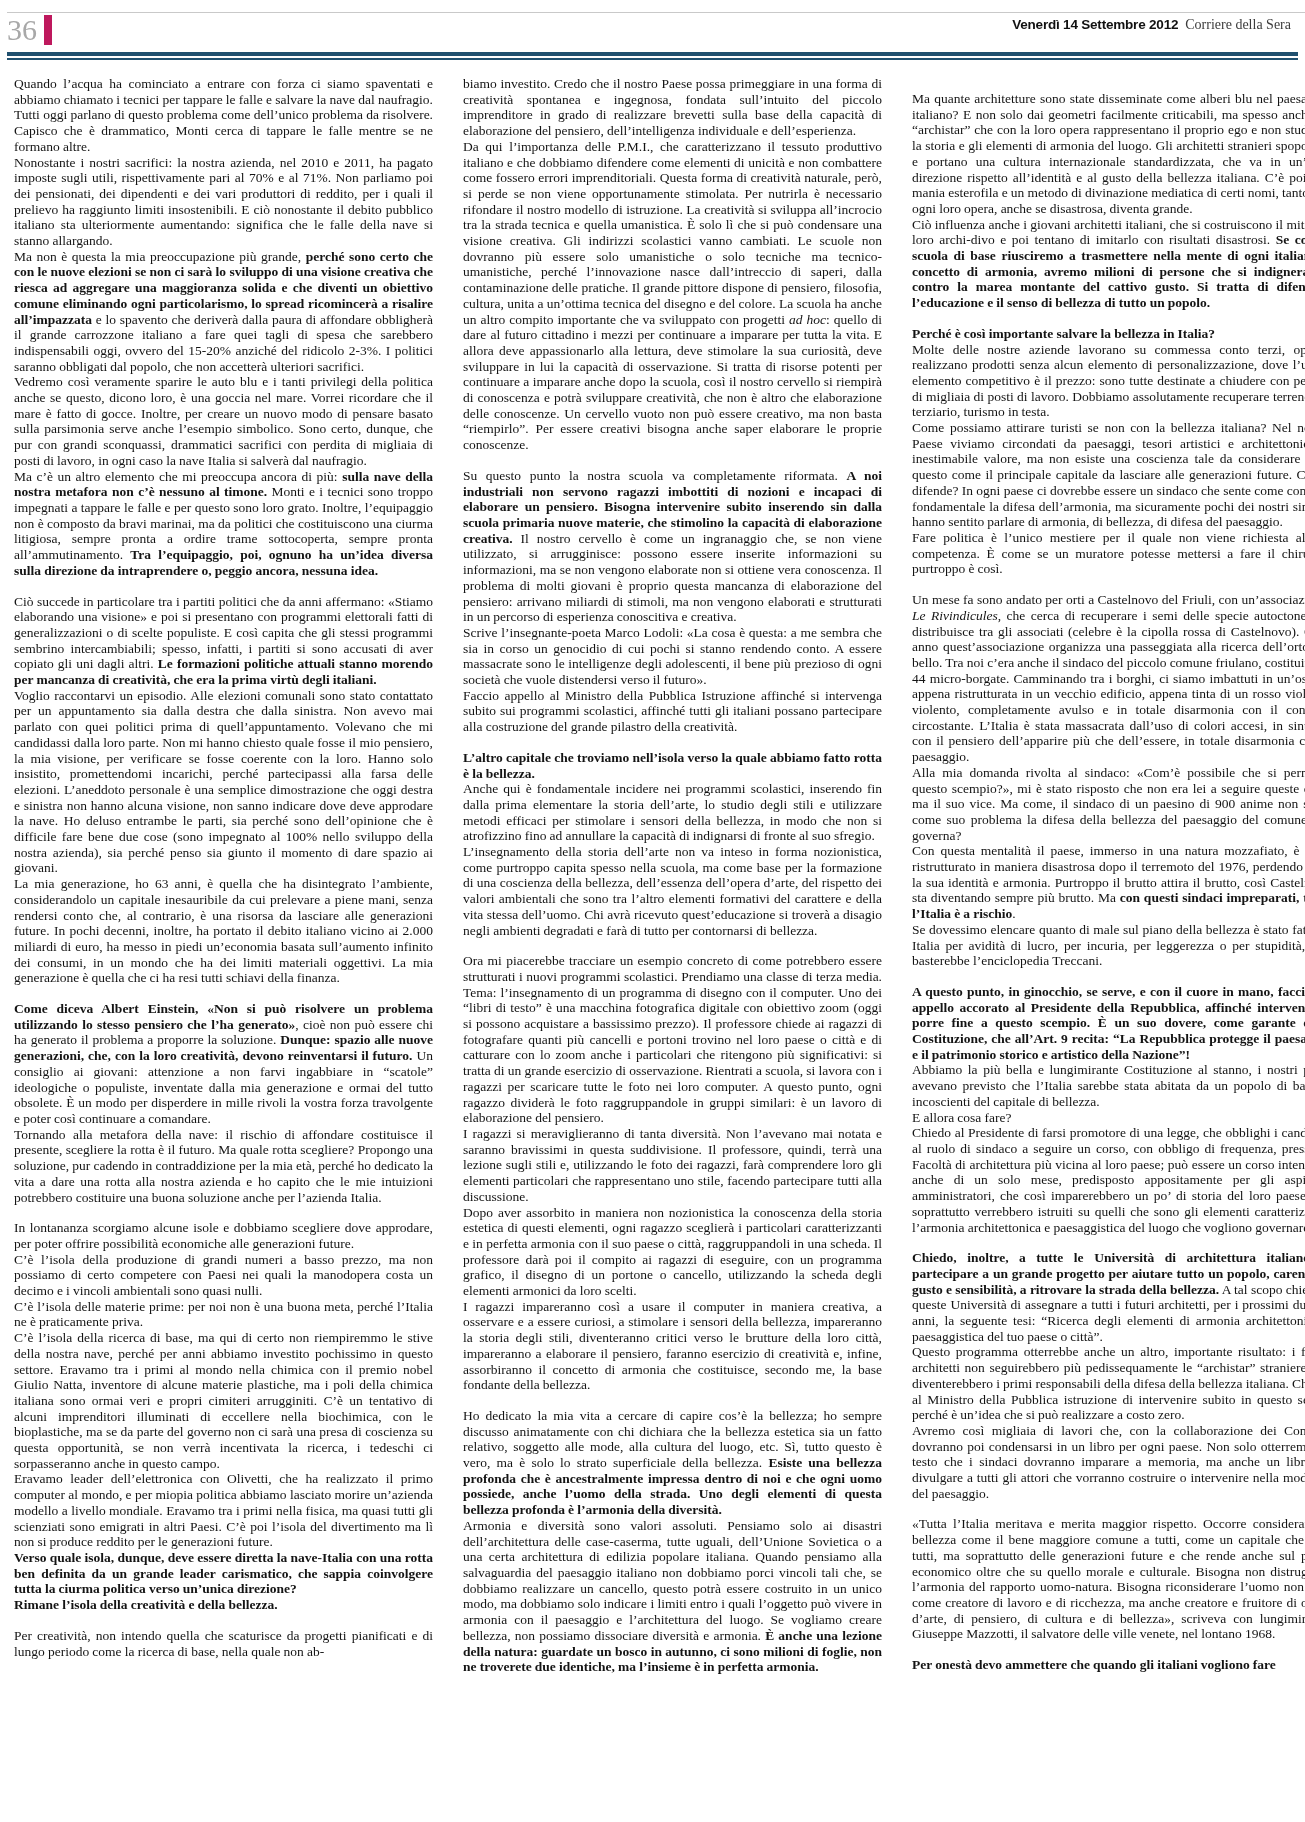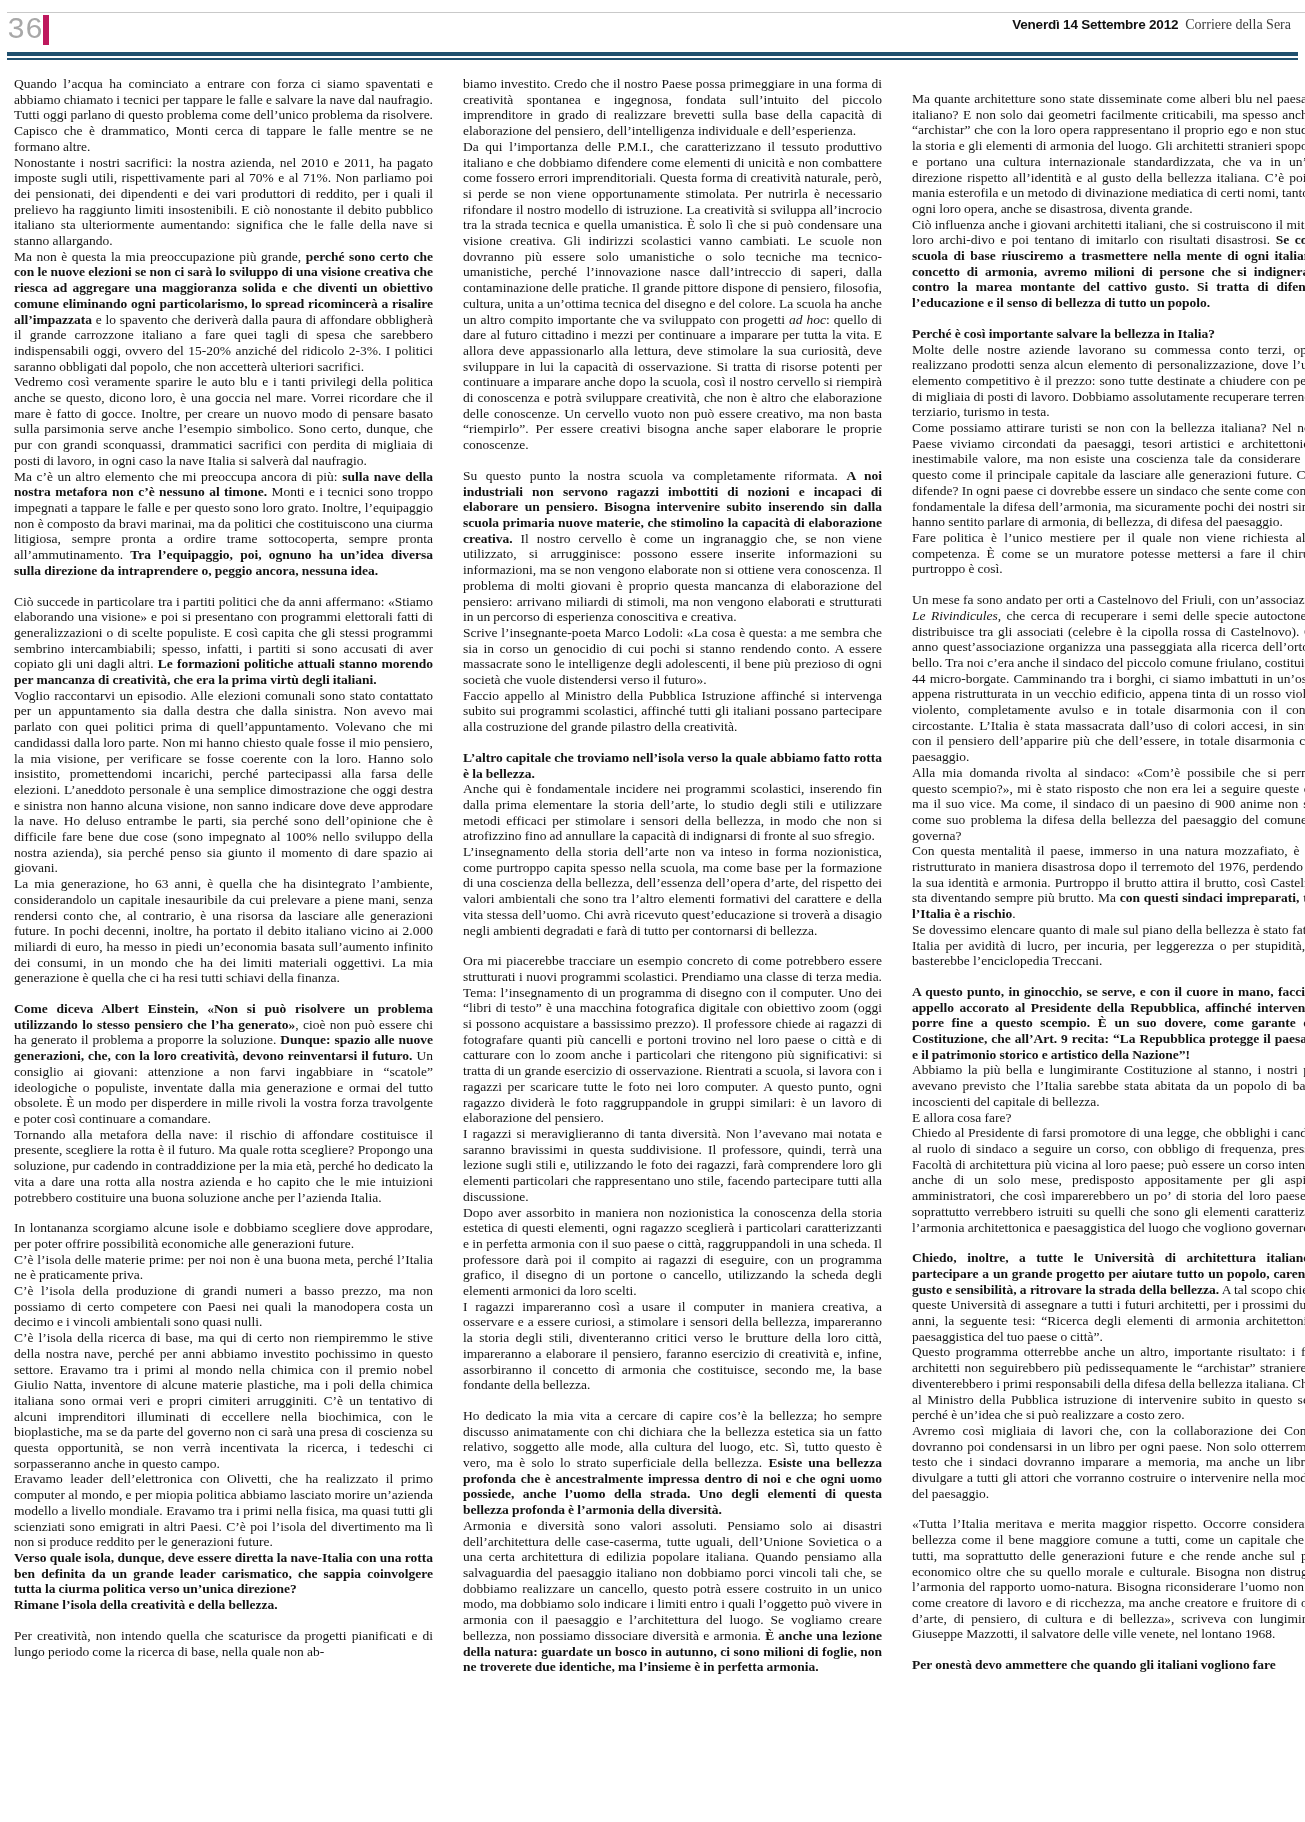--- a/index.html
+++ b/index.html
@@ -4,22 +4,22 @@
 <style>
   html,body { margin:0; padding:0; }
   body {
     width:1305px; height:1822px; background:#ffffff; position:relative;
     font-family:"Liberation Serif", serif; color:#141414;
     -webkit-font-smoothing:antialiased;
   }
   .topline { position:absolute; top:12px; left:7px; right:0; height:1px; background:#c9c9c9; }
   .pagenum {
     position:absolute; top:15px; left:7px; line-height:1;
-    font-family:Liberation Mono, monospace; font-size:30px; color:#a8a8a8;
-    border-right:6px solid #be185d;
+    font-family:Liberation Serif, serif; font-size:30px; color:#a8a8a8;
+    padding-right:7px; border-right:8px solid #be185d;
   }
   .header-right { position:absolute; top:15px; right:14px; white-space:nowrap; }
   .header-date {
     font-family:"Liberation Sans", sans-serif; font-weight:bold;
     font-size:13.5px; color:#111; letter-spacing:-0.2px;
   }
   .header-masthead {
     font-family:"Liberation Serif", serif; font-size:14px; color:#3c3c3c; margin-left:7px;
   }
   .rule-blue { position:absolute; top:52px; left:7px; right:7px; }
@@ -58,22 +58,22 @@
       <p><span>Nonostante i nostri sacrifici: la nostra azienda, nel 2010 e 2011, ha pagato imposte sugli utili, rispettivamente pari al 70% e al 71%. Non parliamo poi dei pensionati, dei dipendenti e dei vari produttori di reddito, per i quali il prelievo ha raggiunto limiti insostenibili. E ciò nonostante il debito pubblico italiano sta ulteriormente aumentando: significa che le falle della nave si stanno allargando.</span></p>
       <p><span>Ma non è questa la mia preoccupazione più grande, </span><b>perché sono certo che con le nuove elezioni se non ci sarà lo sviluppo di una visione creativa che riesca ad aggregare una maggioranza solida e che diventi un obiettivo comune eliminando ogni particolarismo, lo spread ricomincerà a risalire all’impazzata</b><span> e lo spavento che deriverà dalla paura di affondare obbligherà il grande carrozzone italiano a fare quei tagli di spesa che sarebbero indispensabili oggi, ovvero del 15-20% anziché del ridicolo 2-3%. I politici saranno obbligati dal popolo, che non accetterà ulteriori sacrifici.</span></p>
       <p><span>Vedremo così veramente sparire le auto blu e i tanti privilegi della politica anche se questo, dicono loro, è una goccia nel mare. Vorrei ricordare che il mare è fatto di gocce. Inoltre, per creare un nuovo modo di pensare basato sulla parsimonia serve anche l’esempio simbolico. Sono certo, dunque, che pur con grandi sconquassi, drammatici sacrifici con perdita di migliaia di posti di lavoro, in ogni caso la nave Italia si salverà dal naufragio.</span></p>
       <p><span>Ma c’è un altro elemento che mi preoccupa ancora di più: </span><b>sulla nave della nostra metafora non c’è nessuno al timone.</b><span> Monti e i tecnici sono troppo impegnati a tappare le falle e per questo sono loro grato. Inoltre, l’equipaggio non è composto da bravi marinai, ma da politici che costituiscono una ciurma litigiosa, sempre pronta a ordire trame sottocoperta, sempre pronta all’ammutinamento. </span><b>Tra l’equipaggio, poi, ognuno ha un’idea diversa sulla direzione da intraprendere o, peggio ancora, nessuna idea.</b></p>
       <p class="gap"><span>Ciò succede in particolare tra i partiti politici che da anni affermano: «Stiamo elaborando una visione» e poi si presentano con programmi elettorali fatti di generalizzazioni o di scelte populiste. E così capita che gli stessi programmi sembrino intercambiabili; spesso, infatti, i partiti si sono accusati di aver copiato gli uni dagli altri. </span><b>Le formazioni politiche attuali stanno morendo per mancanza di creatività, che era la prima virtù degli italiani.</b></p>
       <p><span>Voglio raccontarvi un episodio. Alle elezioni comunali sono stato contattato per un appuntamento sia dalla destra che dalla sinistra. Non avevo mai parlato con quei politici prima di quell’appuntamento. Volevano che mi candidassi dalla loro parte. Non mi hanno chiesto quale fosse il mio pensiero, la mia visione, per verificare se fosse coerente con la loro. Hanno solo insistito, promettendomi incarichi, perché partecipassi alla farsa delle elezioni. L’aneddoto personale è una semplice dimostrazione che oggi destra e sinistra non hanno alcuna visione, non sanno indicare dove deve approdare la nave. Ho deluso entrambe le parti, sia perché sono dell’opinione che è difficile fare bene due cose (sono impegnato al 100% nello sviluppo della nostra azienda), sia perché penso sia giunto il momento di dare spazio ai giovani.</span></p>
       <p><span>La mia generazione, ho 63 anni, è quella che ha disintegrato l’ambiente, considerandolo un capitale inesauribile da cui prelevare a piene mani, senza rendersi conto che, al contrario, è una risorsa da lasciare alle generazioni future. In pochi decenni, inoltre, ha portato il debito italiano vicino ai 2.000 miliardi di euro, ha messo in piedi un’economia basata sull’aumento infinito dei consumi, in un mondo che ha dei limiti materiali oggettivi. La mia generazione è quella che ci ha resi tutti schiavi della finanza.</span></p>
       <p class="gap"><b>Come diceva Albert Einstein, «Non si può risolvere un problema utilizzando lo stesso pensiero che l’ha generato»</b><span>, cioè non può essere chi ha generato il problema a proporre la soluzione. </span><b>Dunque: spazio alle nuove generazioni, che, con la loro creatività, devono reinventarsi il futuro.</b><span> Un consiglio ai giovani: attenzione a non farvi ingabbiare in “scatole” ideologiche o populiste, inventate dalla mia generazione e ormai del tutto obsolete. È un modo per disperdere in mille rivoli la vostra forza travolgente e poter così continuare a comandare.</span></p>
       <p><span>Tornando alla metafora della nave: il rischio di affondare costituisce il presente, scegliere la rotta è il futuro. Ma quale rotta scegliere? Propongo una soluzione, pur cadendo in contraddizione per la mia età, perché ho dedicato la vita a dare una rotta alla nostra azienda e ho capito che le mie intuizioni potrebbero costituire una buona soluzione anche per l’azienda Italia.</span></p>
       <p class="gap"><span>In lontananza scorgiamo alcune isole e dobbiamo scegliere dove approdare, per poter offrire possibilità economiche alle generazioni future.</span></p>
+      <p><span>C’è l’isola della produzione di grandi numeri a basso prezzo, ma non possiamo di certo competere con Paesi nei quali la manodopera costa un decimo e i vincoli ambientali sono quasi nulli.</span></p>
       <p><span>C’è l’isola delle materie prime: per noi non è una buona meta, perché l’Italia ne è praticamente priva.</span></p>
-      <p><span>C’è l’isola della produzione di grandi numeri a basso prezzo, ma non possiamo di certo competere con Paesi nei quali la manodopera costa un decimo e i vincoli ambientali sono quasi nulli.</span></p>
       <p><span>C’è l’isola della ricerca di base, ma qui di certo non riempiremmo le stive della nostra nave, perché per anni abbiamo investito pochissimo in questo settore. Eravamo tra i primi al mondo nella chimica con il premio nobel Giulio Natta, inventore di alcune materie plastiche, ma i poli della chimica italiana sono ormai veri e propri cimiteri arrugginiti. C’è un tentativo di alcuni imprenditori illuminati di eccellere nella biochimica, con le bioplastiche, ma se da parte del governo non ci sarà una presa di coscienza su questa opportunità, se non verrà incentivata la ricerca, i tedeschi ci sorpasseranno anche in questo campo.</span></p>
       <p><span>Eravamo leader dell’elettronica con Olivetti, che ha realizzato il primo computer al mondo, e per miopia politica abbiamo lasciato morire un’azienda modello a livello mondiale. Eravamo tra i primi nella fisica, ma quasi tutti gli scienziati sono emigrati in altri Paesi. C’è poi l’isola del divertimento ma lì non si produce reddito per le generazioni future.</span></p>
       <p><b>Verso quale isola, dunque, deve essere diretta la nave-Italia con una rotta ben definita da un grande leader carismatico, che sappia coinvolgere tutta la ciurma politica verso un’unica direzione?</b></p>
       <p><b>Rimane l’isola della creatività e della bellezza.</b></p>
       <p class="gap"><span>Per creatività, non intendo quella che scaturisce da progetti pianificati e di lungo periodo come la ricerca di base, nella quale non ab-</span></p>
     </div>
   <div class="col" lang="it">
       <p><span>biamo investito. Credo che il nostro Paese possa primeggiare in una forma di creatività spontanea e ingegnosa, fondata sull’intuito del piccolo imprenditore in grado di realizzare brevetti sulla base della capacità di elaborazione del pensiero, dell’intelligenza individuale e dell’esperienza.</span></p>
       <p><span>Da qui l’importanza delle P.M.I., che caratterizzano il tessuto produttivo italiano e che dobbiamo difendere come elementi di unicità e non combattere come fossero errori imprenditoriali. Questa forma di creatività naturale, però, si perde se non viene opportunamente stimolata. Per nutrirla è necessario rifondare il nostro modello di istruzione. La creatività si sviluppa all’incrocio tra la strada tecnica e quella umanistica. È solo lì che si può condensare una visione creativa. Gli indirizzi scolastici vanno cambiati. Le scuole non dovranno più essere solo umanistiche o solo tecniche ma tecnico-umanistiche, perché l’innovazione nasce dall’intreccio di saperi, dalla contaminazione delle pratiche. Il grande pittore dispone di pensiero, filosofia, cultura, unita a un’ottima tecnica del disegno e del colore. La scuola ha anche un altro compito importante che va sviluppato con progetti </span><i>ad hoc</i><span>: quello di dare al futuro cittadino i mezzi per continuare a imparare per tutta la vita. E allora deve appassionarlo alla lettura, deve stimolare la sua curiosità, deve sviluppare in lui la capacità di osservazione. Si tratta di risorse potenti per continuare a imparare anche dopo la scuola, così il nostro cervello si riempirà di conoscenza e potrà sviluppare creatività, che non è altro che elaborazione delle conoscenze. Un cervello vuoto non può essere creativo, ma non basta “riempirlo”. Per essere creativi bisogna anche saper elaborare le proprie conoscenze.</span></p>
       <p class="gap"><span>Su questo punto la nostra scuola va completamente riformata. </span><b>A noi industriali non servono ragazzi imbottiti di nozioni e incapaci di elaborare un pensiero. Bisogna intervenire subito inserendo sin dalla scuola primaria nuove materie, che stimolino la capacità di elaborazione creativa.</b><span> Il nostro cervello è come un ingranaggio che, se non viene utilizzato, si arrugginisce: possono essere inserite informazioni su informazioni, ma se non vengono elaborate non si ottiene vera conoscenza. Il problema di molti giovani è proprio questa mancanza di elaborazione del pensiero: arrivano miliardi di stimoli, ma non vengono elaborati e strutturati in un percorso di esperienza conoscitiva e creativa.</span></p>

